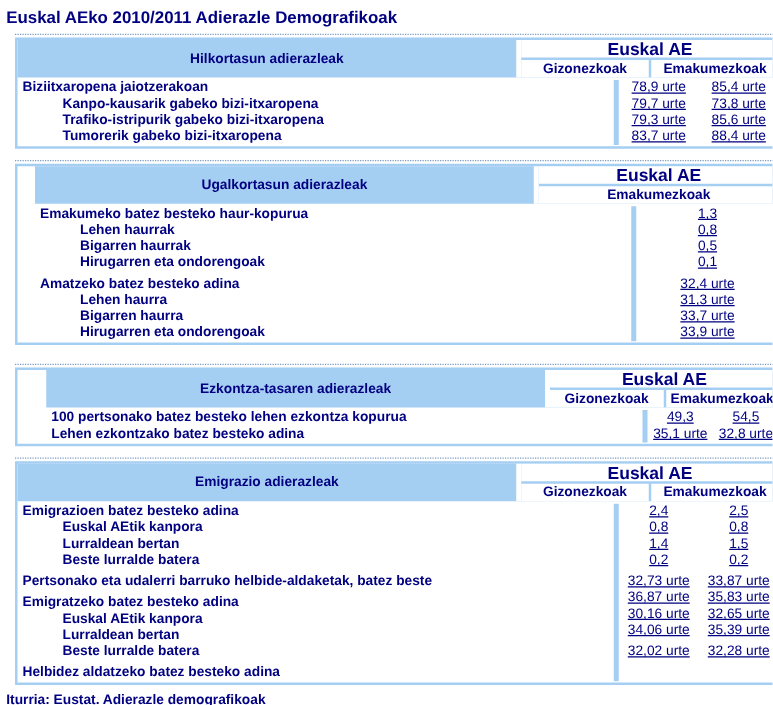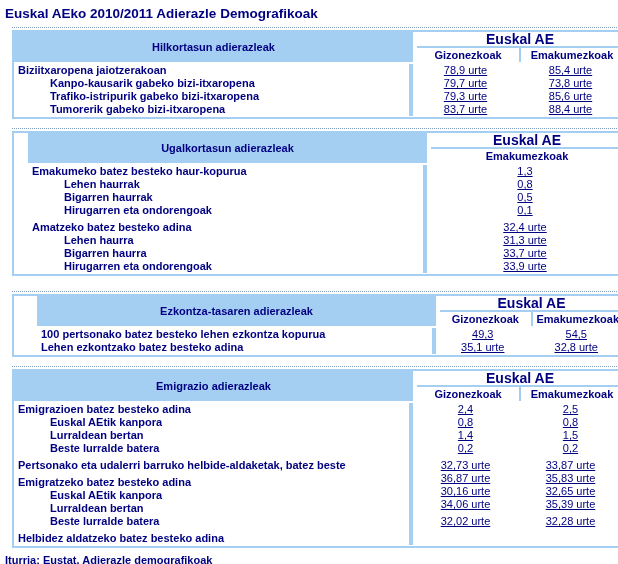--- a/index.html
+++ b/index.html
@@ -38,21 +38,21 @@
     font-weight:bold; font-size:14px;
   }
   .hline { height:2px; }
   .hrow2 { display:flex; height:14px; gap:2px; }
   .hcol {
     flex:1; background:#fff; text-align:center; font-weight:bold;
     font-size:11px; line-height:14px; white-space:nowrap;
   }
   
   .tbody { display:flex; padding:2px 0 1px 0; }
-  .blabels { width:395px; }
+  .blabels { width:477px; }
   .bsep { width:4px; background:var(--blue); }
   .bvalues { flex:1; display:flex; flex-direction:column; }
   .lrow {
     height:13px; line-height:13px; font-weight:bold; font-size:11px;
     padding-left:4px; white-space:nowrap;
   }
   .lrow.ind { padding-left:36px; }
   .vrow { height:13px; line-height:13px; font-size:11px; display:flex;text-decoration:underline; }
   .vcell { flex:1; text-align:center; white-space:nowrap; }
   .gapb { margin-top:4px; }

